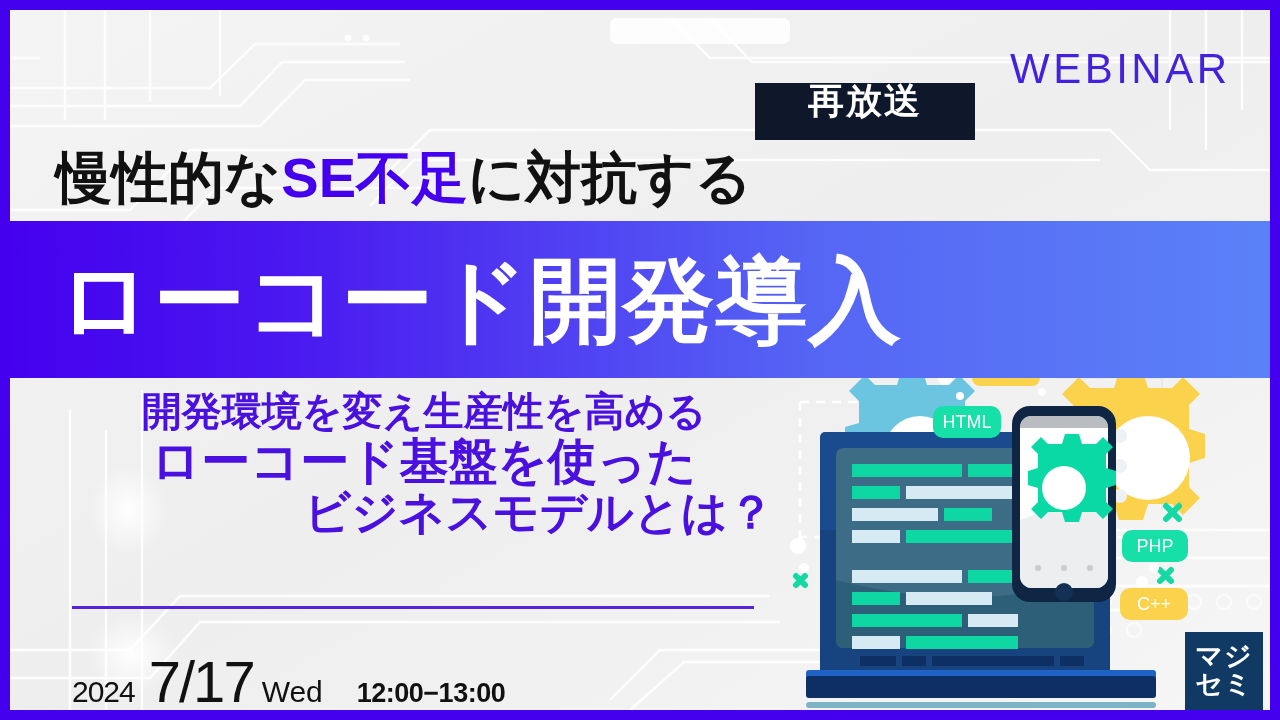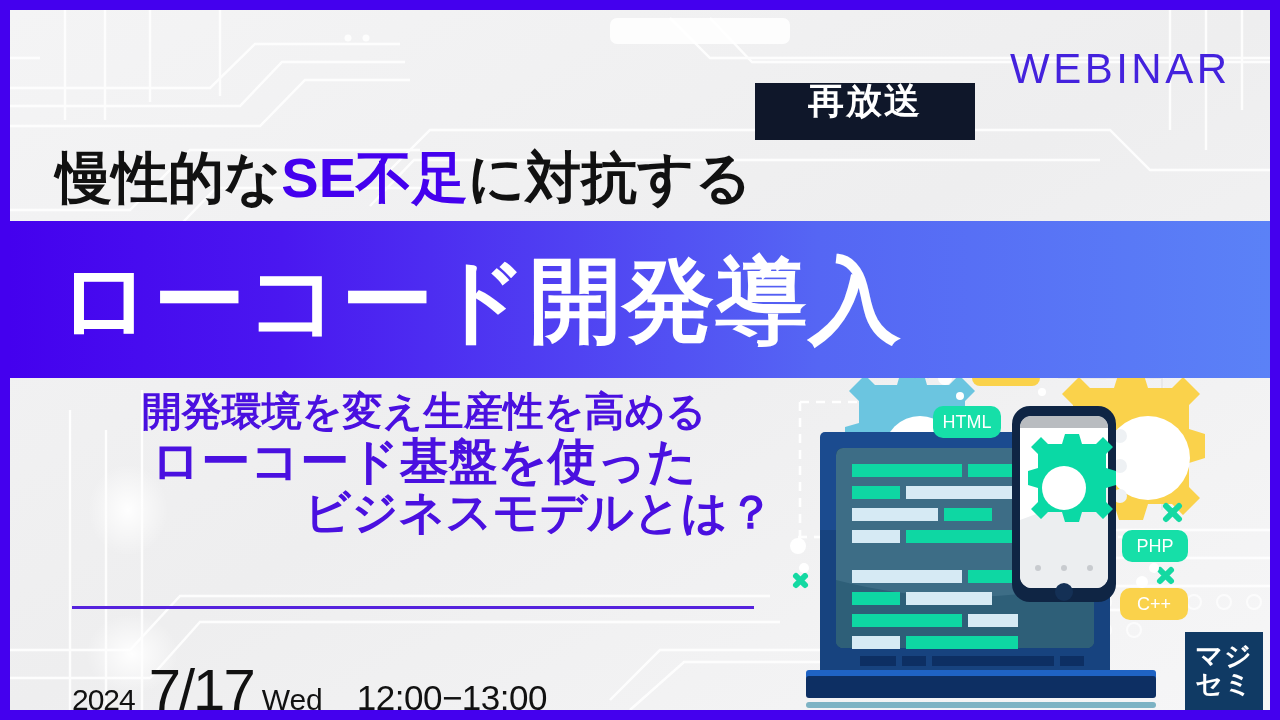--- a/index.html
+++ b/index.html
@@ -101,21 +101,21 @@
   }
 
   
   #daterow {
     position:absolute; left:62px; top:626px; height:58px;
     display:flex; align-items:baseline; z-index:8; color:#111;
   }
   #daterow .year { font-size:30px; font-weight:400; letter-spacing:-1px; }
   #daterow .day  { font-size:58px; font-weight:400; letter-spacing:-2px; margin-left:14px; }
   #daterow .dow  { font-size:30px; font-weight:400; margin-left:8px; }
-  #daterow .time { font-size:35px; font-weight:400; margin-left:34px; letter-spacing:-.5px;margin-top:42px; }
+  #daterow .time { font-size:27px; font-weight:700; margin-left:34px; letter-spacing:-.5px;margin-top:42px; }
 
   
   #illus { position:absolute; left:780px; top:330px; width:480px; height:370px; z-index:6; }
 
   
   #logo {
     position:absolute; left:1175px; top:622px;
     width:78px; height:78px; background:#103a64;
     display:flex; flex-direction:column; align-items:center; justify-content:center;
     z-index:12;

